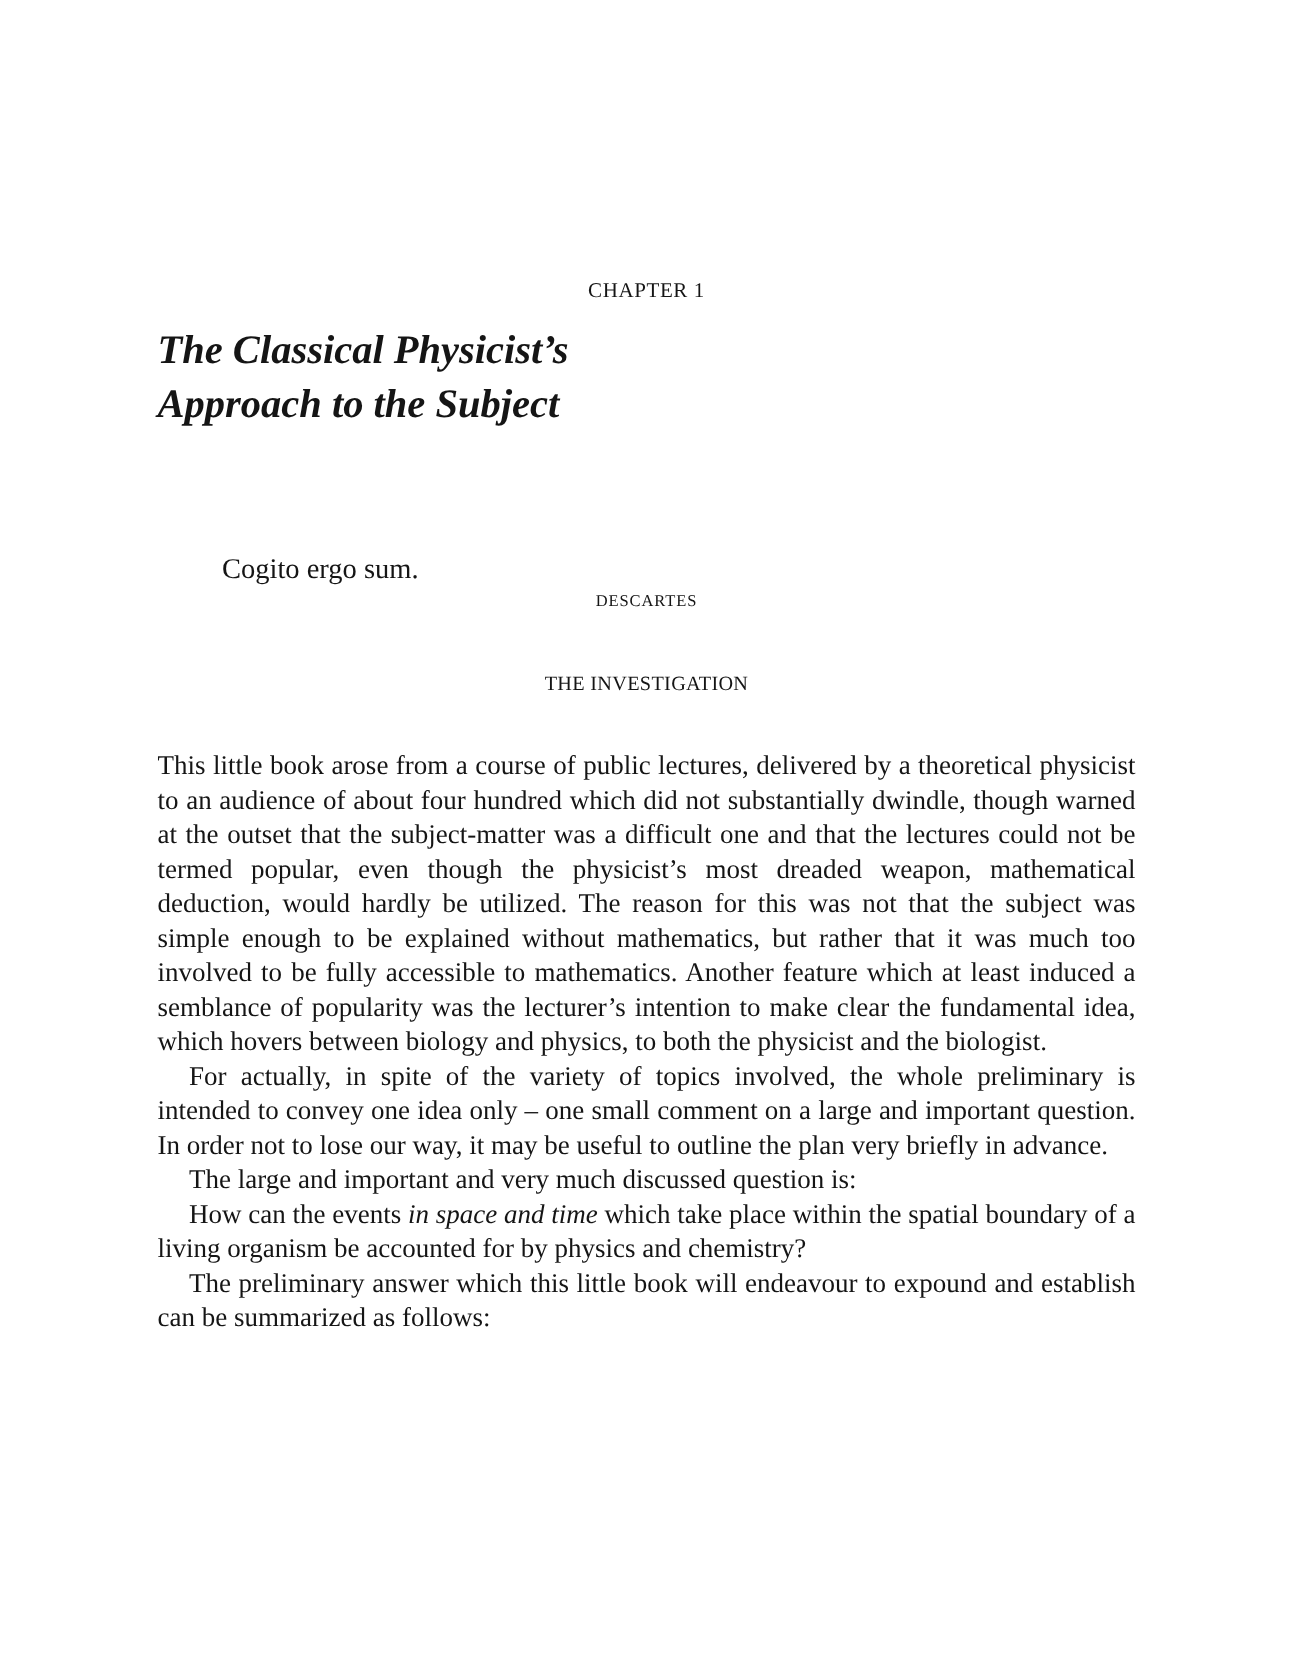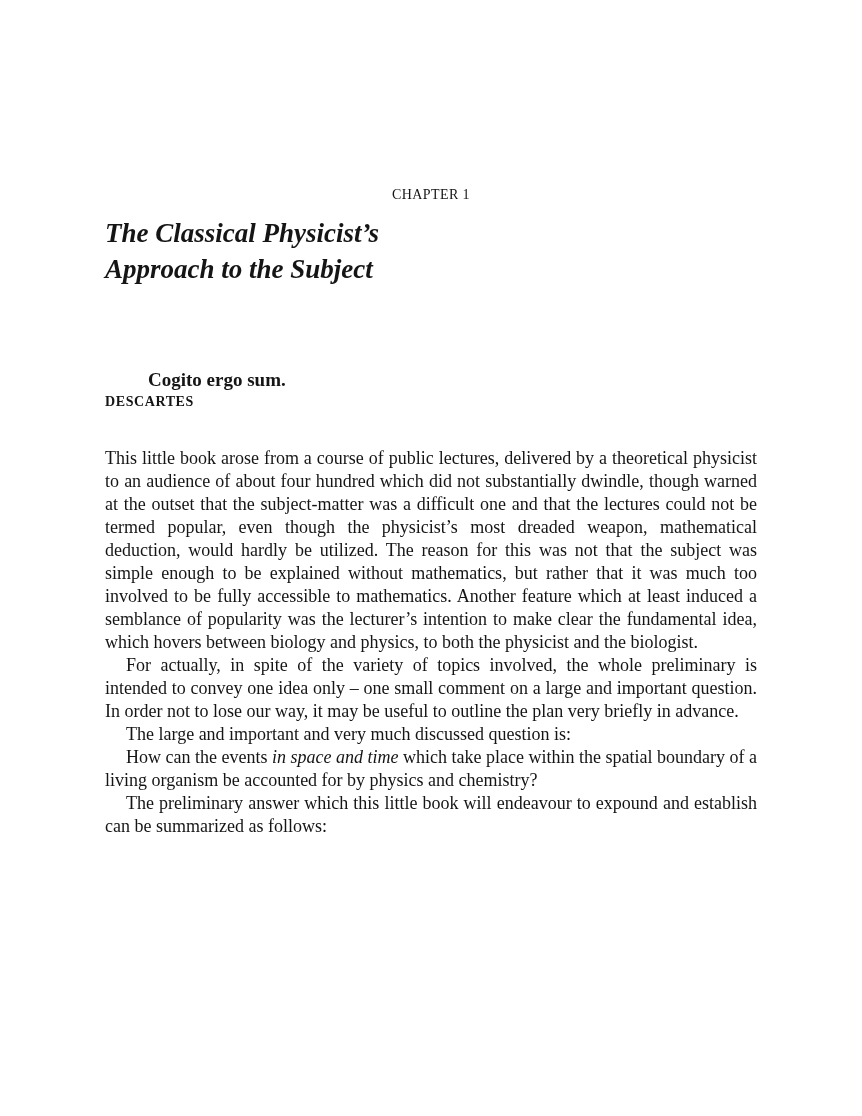--- a/index.html
+++ b/index.html
@@ -34,31 +34,30 @@
     font-style: italic;
     font-weight: 600;
     font-size: 27px;
     line-height: 36px;
   }
   .chapter-title .title-line {
     display: block;
   }
   .epigraph {
     margin-top: 81px;
-    font-weight: bold;
   }
   .epigraph-quote {
     padding-left: 43px;
     font-size: 19px;
     line-height: 24px;
   }
   .epigraph-attribution {
     margin-top: 4px;
-    text-align: left;
-    font-size: 14px;
+    text-align: center;
+    font-size: 11px;
     line-height: 11px;
     letter-spacing: 0.6px;
   }
   .section-heading {
     margin: 40px 0 0 0;
     text-align: center;
     font-weight: normal;
     font-size: 13.5px;
     line-height: 18px;
     letter-spacing: 0.2px;
@@ -94,20 +93,21 @@
         <span class="title-line">The Classical Physicist’s</span>
         <span class="title-line">Approach to the Subject</span>
       </h1>
 
     <div class="epigraph">
       <div class="epigraph-quote">Cogito ergo sum.</div>
       <div class="epigraph-attribution">DESCARTES</div>
     </div>
 
     <h2 class="section-heading">
+        <span class="heading-line">THE INVESTIGATION</span>
       </h2>
 
     <div class="body-text">
       <p class="first">This little book arose from a course of public lectures, delivered by a theoretical physicist to an audience of about four hundred which did not substantially dwindle, though warned at the outset that the subject-matter was a difficult one and that the lectures could not be termed popular, even though the physicist’s most dreaded weapon, mathematical deduction, would hardly be utilized. The reason for this was not that the subject was simple enough to be explained without mathematics, but rather that it was much too involved to be fully accessible to mathematics. Another feature which at least induced a semblance of popularity was the lecturer’s intention to make clear the fundamental idea, which hovers between biology and physics, to both the physicist and the biologist.</p>
       <p class="indent">For actually, in spite of the variety of topics involved, the whole preliminary is intended to convey one idea only – one small comment on a large and important question. In order not to lose our way, it may be useful to outline the plan very briefly in advance.</p>
       <p class="indent">The large and important and very much discussed question is:</p>
       <p class="indent"><span>How can the events </span><em>in space and time</em><span> which take place within the spatial boundary of a living organism be accounted for by physics and chemistry?</span></p>
       <p class="indent">The preliminary answer which this little book will endeavour to expound and establish can be summarized as follows:</p>
     </div>
 

